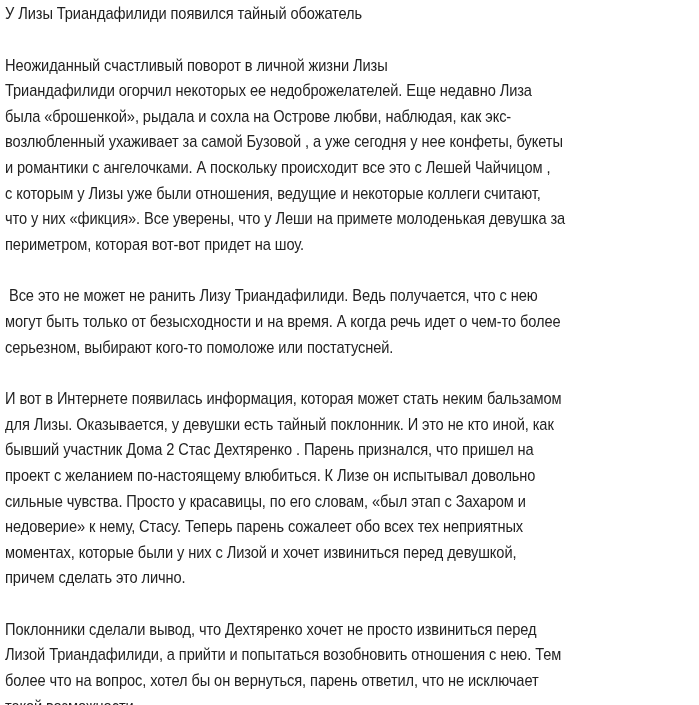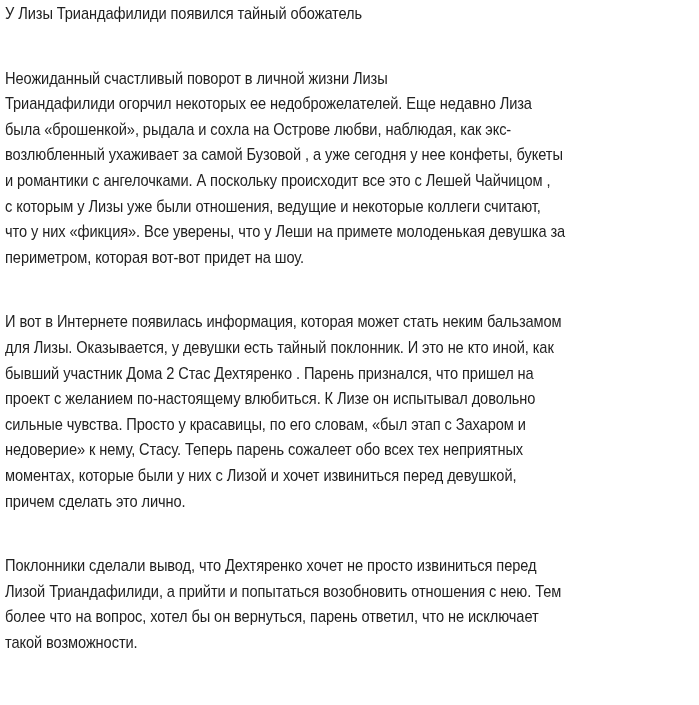--- a/index.html
+++ b/index.html
@@ -13,39 +13,44 @@
     display: block;
     white-space: nowrap;
     font-size: 17px;
     line-height: 25.6px;
     height: 25.6px;
     transform: scaleX(0.86);
     transform-origin: left center;
     letter-spacing: -0.1px;
   }
   .title { margin-top: 1px; }
-  .para { margin-top: 39px; }
+  .para { margin-top: 26px; }
 </style>
 </head>
 <body>
 
 <div class="article">
   <div class="line title">У Лизы Триандафилиди появился тайный обожатель</div>
 
   <div class="para">
     <span class="line">Неожиданный счастливый поворот в личной жизни Лизы</span>
     <span class="line">Триандафилиди огорчил некоторых ее недоброжелателей. Еще недавно Лиза</span>
     <span class="line">была «брошенкой», рыдала и сохла на Острове любви, наблюдая, как экс-</span>
     <span class="line">возлюбленный ухаживает за самой Бузовой , а уже сегодня у нее конфеты, букеты</span>
     <span class="line">и романтики с ангелочками. А поскольку происходит все это с Лешей Чайчицом ,</span>
     <span class="line">с которым у Лизы уже были отношения, ведущие и некоторые коллеги считают,</span>
     <span class="line">что у них «фикция». Все уверены, что у Леши на примете молоденькая девушка за</span>
     <span class="line">периметром, которая вот-вот придет на шоу.</span>
   </div>
 
+  <div class="para">
+    <span class="line" style="white-space:pre;"> Все это не может не ранить Лизу Триандафилиди. Ведь получается, что с нею</span>
+    <span class="line">могут быть только от безысходности и на время. А когда речь идет о чем-то более</span>
+    <span class="line">серьезном, выбирают кого-то помоложе или постатусней.</span>
+  </div>
 
   <div class="para">
     <span class="line">И вот в Интернете появилась информация, которая может стать неким бальзамом</span>
     <span class="line">для Лизы. Оказывается, у девушки есть тайный поклонник. И это не кто иной, как</span>
     <span class="line">бывший участник Дома 2 Стас Дехтяренко . Парень признался, что пришел на</span>
     <span class="line">проект с желанием по-настоящему влюбиться. К Лизе он испытывал довольно</span>
     <span class="line">сильные чувства. Просто у красавицы, по его словам, «был этап с Захаром и</span>
     <span class="line">недоверие» к нему, Стасу. Теперь парень сожалеет обо всех тех неприятных</span>
     <span class="line">моментах, которые были у них с Лизой и хочет извиниться перед девушкой,</span>
     <span class="line">причем сделать это лично.</span>

